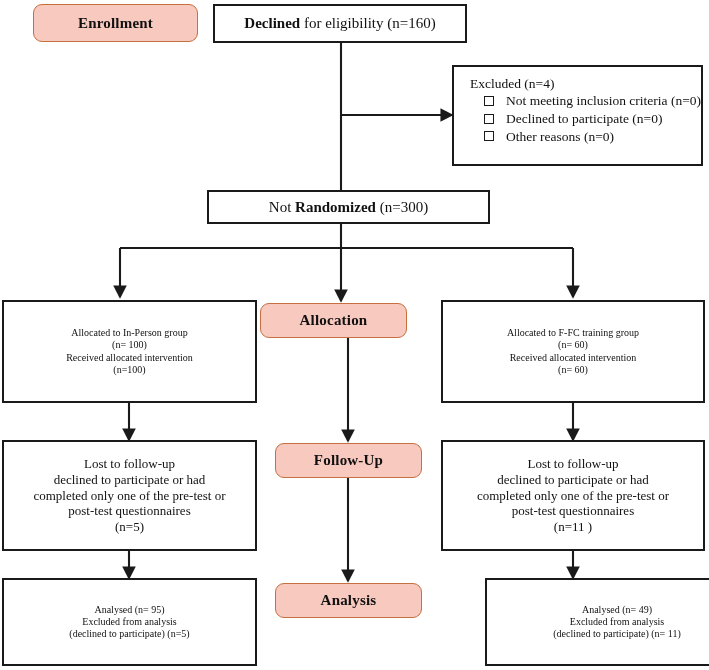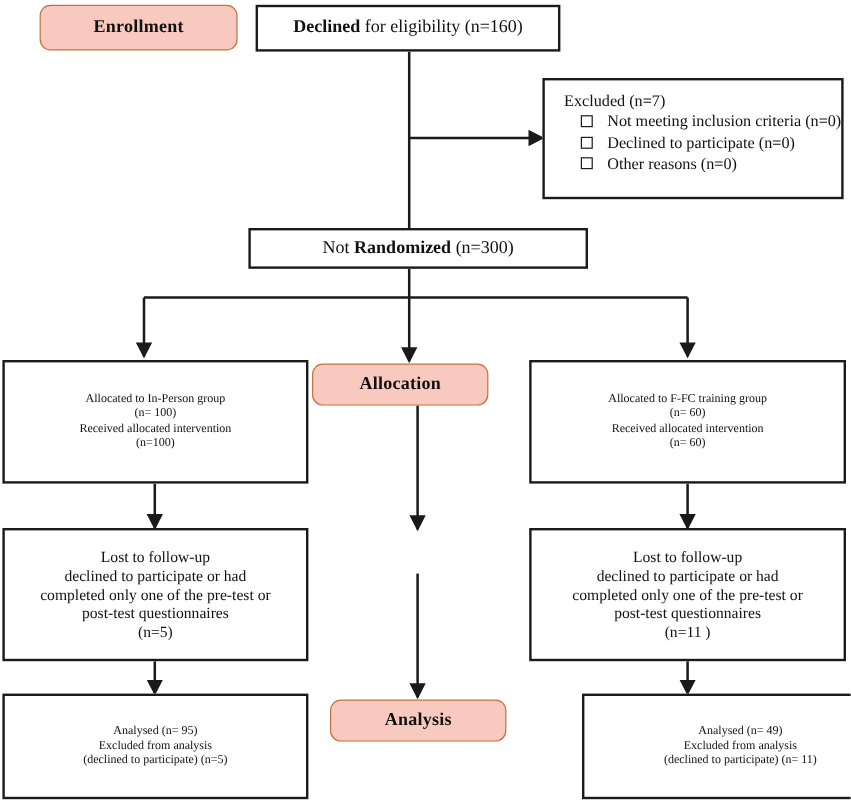--- a/index.html
+++ b/index.html
@@ -128,34 +128,37 @@
   </svg>
 
   <div class="node stage f15" style="left:33px; top:4px; width:165px; height:38px;">
     <span class="inner">Enrollment</span>
   </div>
 
   <div class="node stage f15" style="left:260px; top:303px; width:147px; height:35px;font-family:Liberation Serif, serif;">
     <span class="inner">Allocation</span>
   </div>
 
+  <div class="node stage f15" style="left:275px; top:443px; width:147px; height:35px;">
+    <span class="inner">Follow-Up</span>
+  </div>
 
   <div class="node stage f15" style="left:275px; top:583px; width:147px; height:35px;">
     <span class="inner">Analysis</span>
   </div>
 
   <div class="node plain f15" style="left:213px; top:4px; width:254px; height:39px;">
     <span class="inner">
       <b>Declined</b><span> for eligibility (n=160)</span>
     </span>
   </div>
 
   <div class="node plain left-align f13p5" style="left:452px; top:65px; width:251px; height:101px; justify-content:flex-start; align-items:flex-start; padding-top:9px;">
     <span class="inner">
-      <span class="line">Excluded (n=7)</span>
+      <span class="line">Excluded (n=4)</span>
       <ul class="bullets">
         <li>
           <span class="box-glyph"></span>
           <span>Not meeting inclusion criteria  (n=0)</span>
         </li>
         <li>
           <span class="box-glyph"></span>
           <span>Declined to participate (n=0)</span>
         </li>
         <li>

